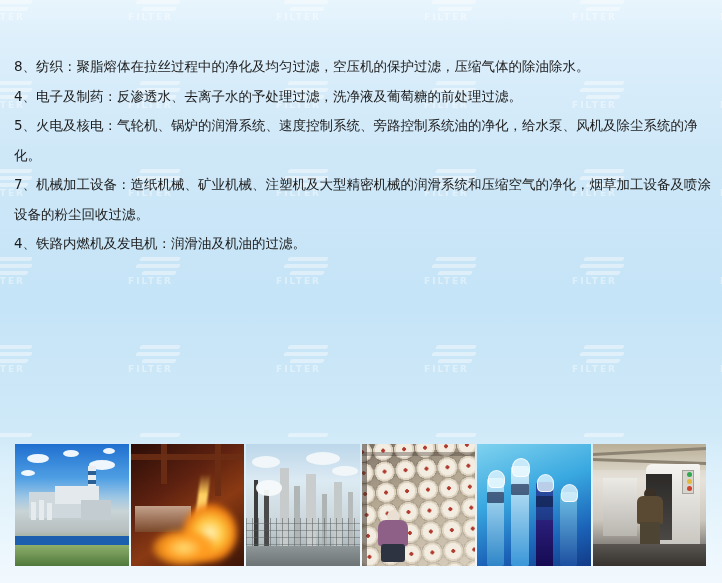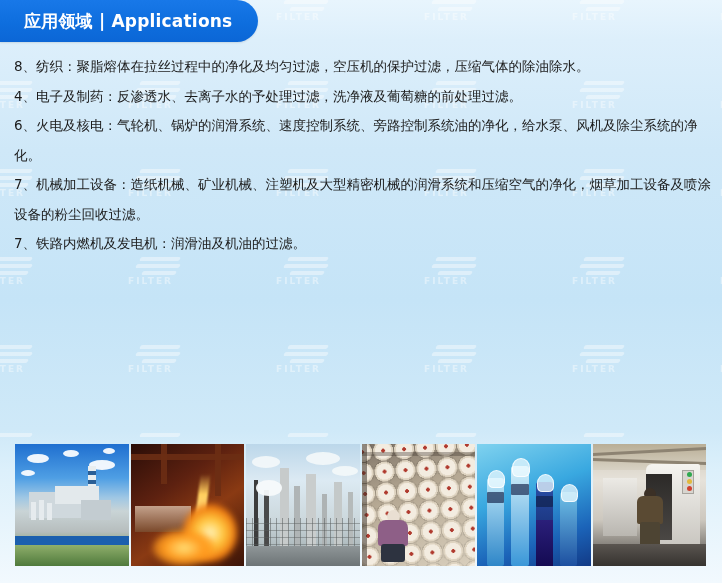--- a/index.html
+++ b/index.html
@@ -510,30 +510,27 @@
         </div>
       </div>
       <div class="wm" style="left: 572px; top: 430px;">
         <div class="wm-mark">
           <div class="bar b1"></div>
         </div>
       </div>
       <div class="wm" style="left: 720px; top: 430px;"></div>
     </div>
 
-  <div id="header-pill">
-    <span id="header-title">应用领域 | Applications</span>
-  </div>
 
   <div id="content">
     <div class="app-item">8、纺织：聚脂熔体在拉丝过程中的净化及均匀过滤，空压机的保护过滤，压缩气体的除油除水。</div>
     <div class="app-item">4、电子及制药：反渗透水、去离子水的予处理过滤，洗净液及葡萄糖的前处理过滤。</div>
-    <div class="app-item wrap">6、火电及核电：气轮机、锅炉的润滑系统、速度控制系统、旁路控制系统油的净化，给水泵、风机及除尘系统的净化。</div>
+    <div class="app-item wrap">5、火电及核电：气轮机、锅炉的润滑系统、速度控制系统、旁路控制系统油的净化，给水泵、风机及除尘系统的净化。</div>
     <div class="app-item wrap">7、机械加工设备：造纸机械、矿业机械、注塑机及大型精密机械的润滑系统和压缩空气的净化，烟草加工设备及喷涂设备的粉尘回收过滤。</div>
-    <div class="app-item">7、铁路内燃机及发电机：润滑油及机油的过滤。</div>
+    <div class="app-item">4、铁路内燃机及发电机：润滑油及机油的过滤。</div>
   </div>
 
   <div id="image-strip">
 
     <div class="thumb t1">
       <div class="cloud c1"></div>
         <div class="cloud c2"></div>
         <div class="cloud c3"></div>
       <div class="cloud c4"></div>
         <div class="cloud c5"></div>

